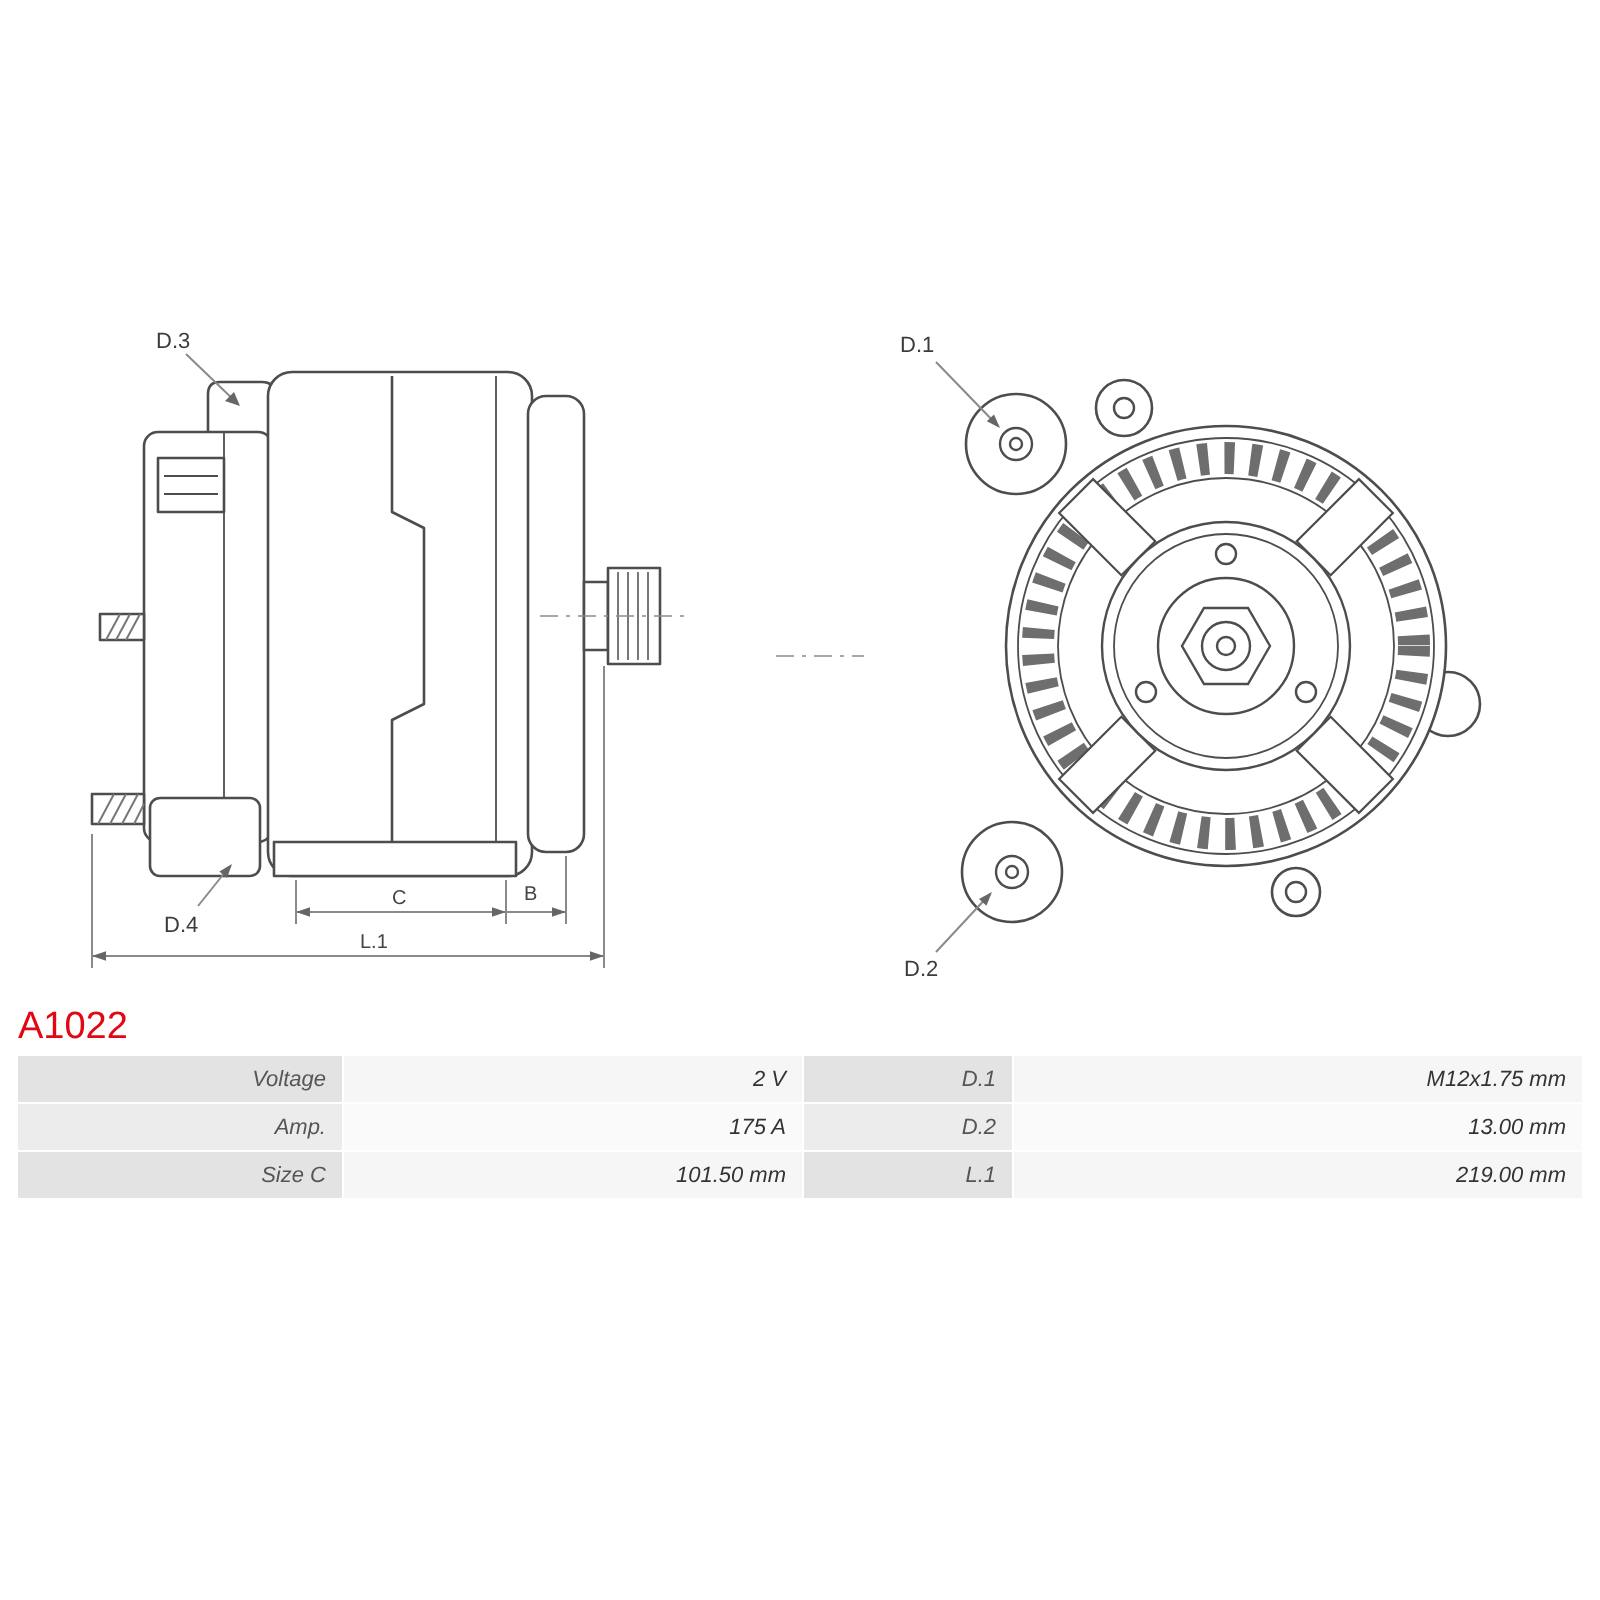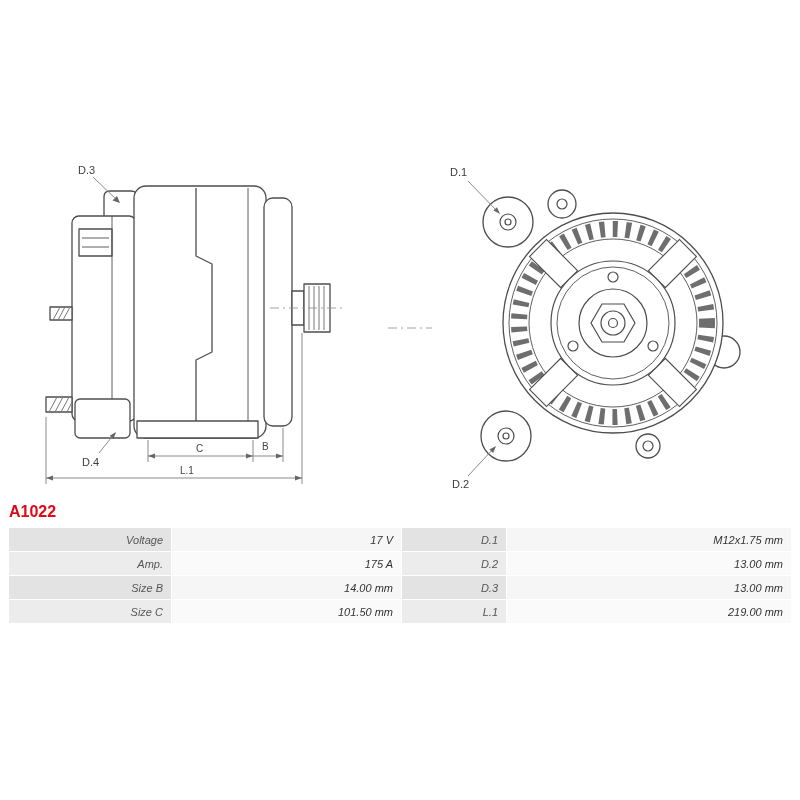--- a/index.html
+++ b/index.html
@@ -4,21 +4,21 @@
 <style>
   html,body{margin:0;padding:0;background:#ffffff;}
   .sheet{
     position:relative;width:800px;height:800px;background:#ffffff;
     font-family:"Liberation Sans",sans-serif;overflow:hidden;
   }
   svg.diagram{position:absolute;top:0;left:0;}
   svg text{font-family:"Liberation Sans",sans-serif;font-size:11px;fill:#3c3c3c;}
   svg text.dim{font-size:10px;fill:#444;}
   .part-number{
-    position:absolute;top:503px;left:9px;font-size:16px;font-weight:700;
+    position:absolute;top:503px;left:9px;font-size:19px;font-weight:400;
   }
   table.specs{
     position:absolute;top:527px;left:8px;width:784px;
     border-collapse:collapse;table-layout:fixed;border:1px solid #e0e0e0;font-style:italic;
   }
   table.specs td{
     font-size:11px;padding:5px 8px;border:1px solid #ffffff;
     text-align:right;white-space:nowrap;overflow:hidden;height:13px;
   }
   td.lbl{color:#555555;}
@@ -166,34 +166,28 @@
   <table class="specs">
     <colgroup>
       <col style="width:163px">
         <col style="width:230px">
         <col style="width:105px">
         <col>
     </colgroup>
     <tbody>
       <tr>
         <td class="lbl">Voltage</td>
-        <td class="val">17 V</td>
+        <td class="val">2 V</td>
         <td class="lbl">D.1</td>
         <td class="val">M12x1.75 mm</td>
       </tr>
       <tr>
         <td class="lbl">Amp.</td>
         <td class="val">175 A</td>
         <td class="lbl">D.2</td>
-        <td class="val">13.00 mm</td>
-      </tr>
-      <tr>
-        <td class="lbl">Size B</td>
-        <td class="val">14.00 mm</td>
-        <td class="lbl">D.3</td>
         <td class="val">13.00 mm</td>
       </tr>
       <tr>
         <td class="lbl">Size C</td>
         <td class="val">101.50 mm</td>
         <td class="lbl">L.1</td>
         <td class="val">219.00 mm</td>
       </tr>
     </tbody>
   </table>

